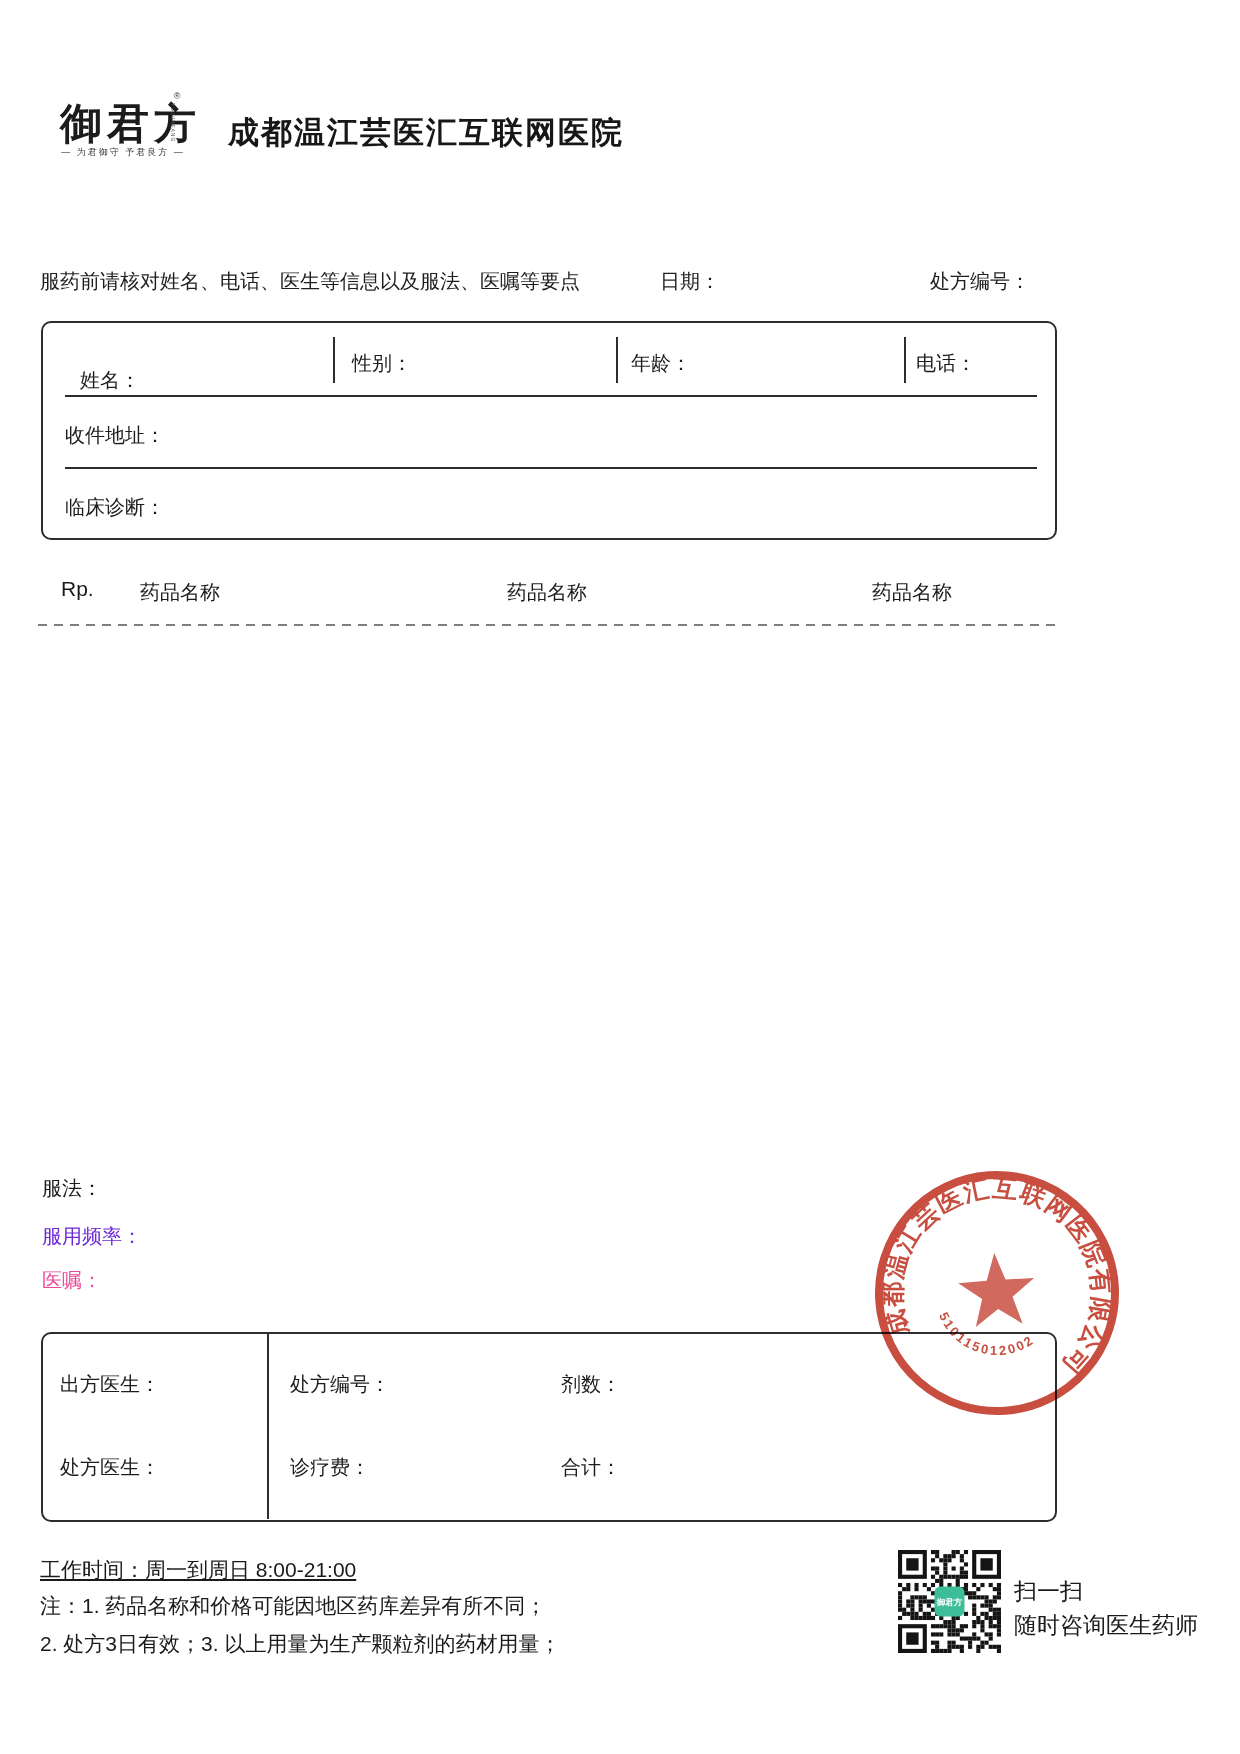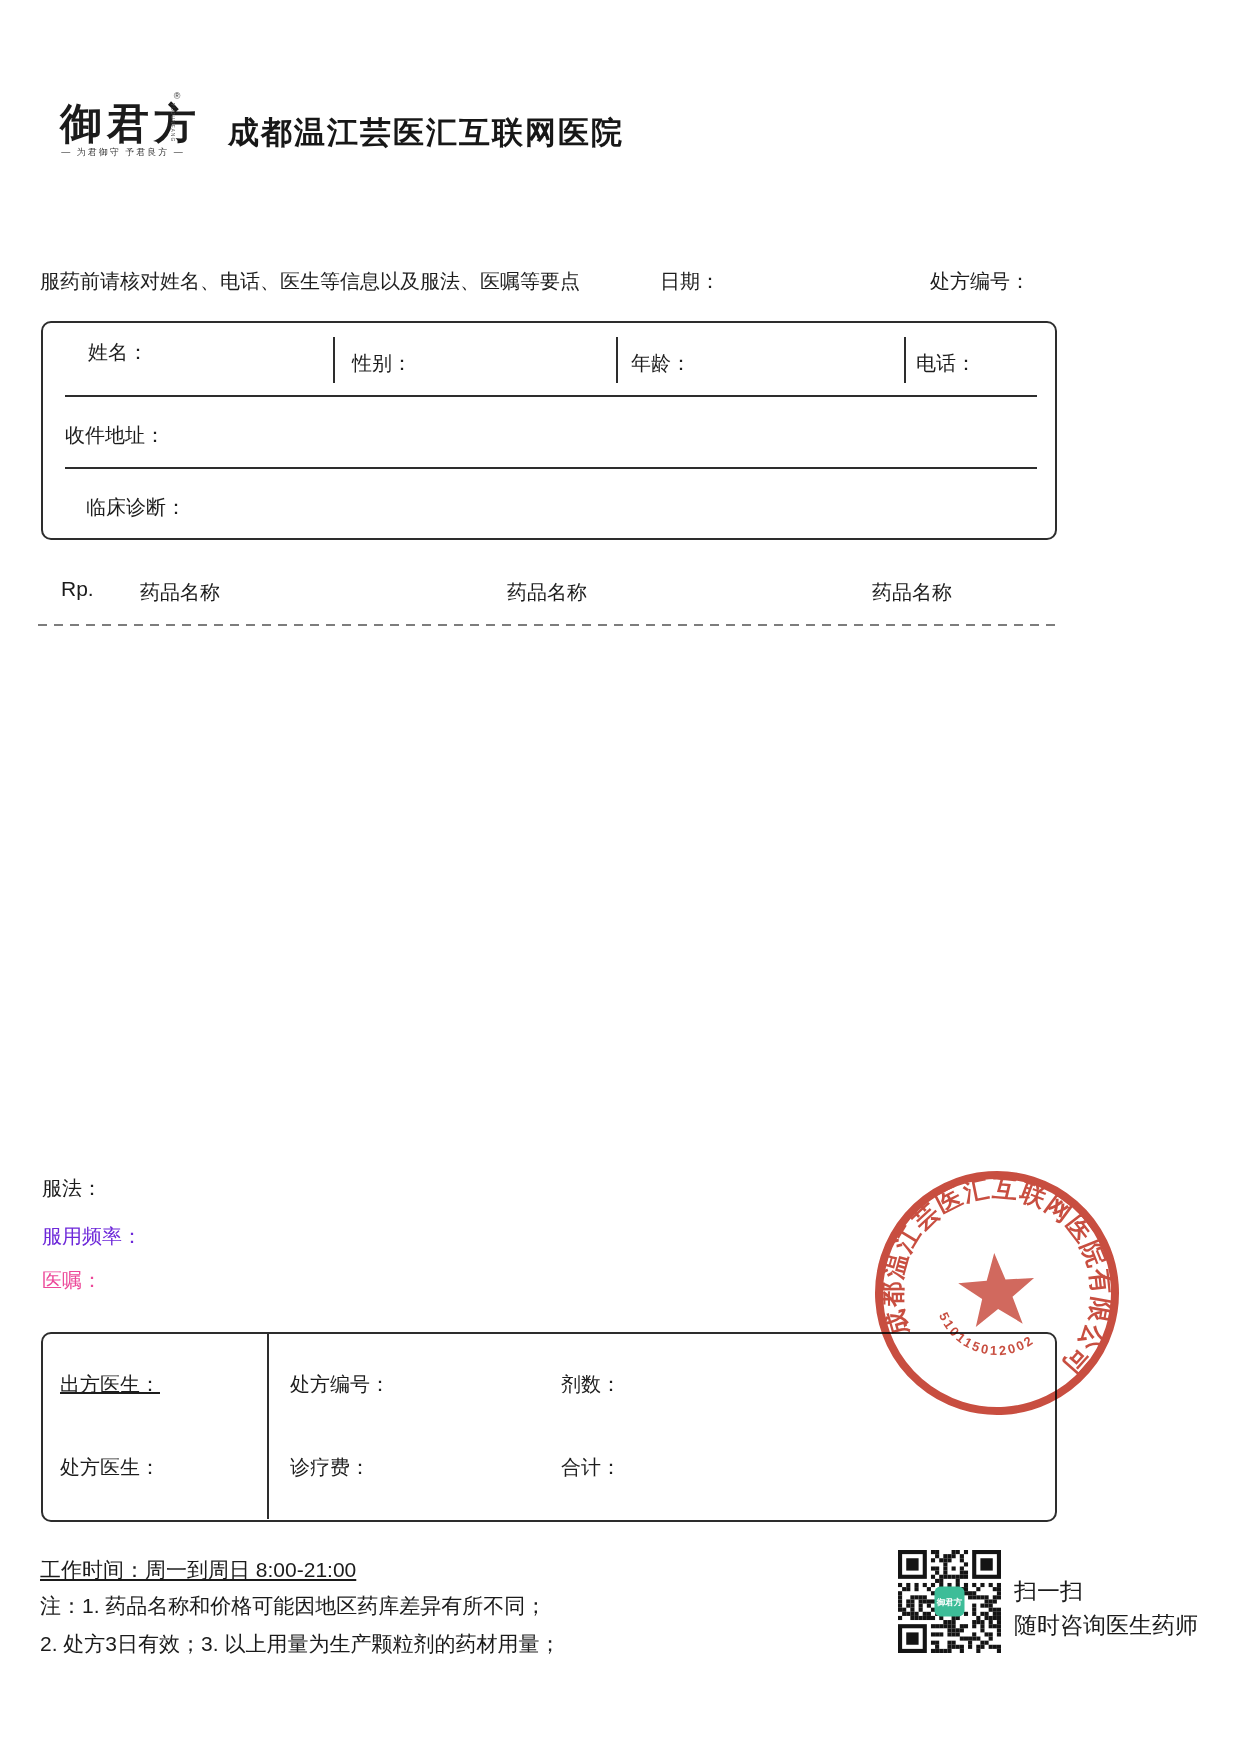--- a/index.html
+++ b/index.html
@@ -97,46 +97,46 @@
     <span class="logo-vert">YUJUNFANG</span>
   </div>
   <div class="abs logo-tagline">— 为君御守  予君良方 —</div>
   <div class="abs notice">服药前请核对姓名、电话、医生等信息以及服法、医嘱等要点</div>
 
   <div class="abs hospital-title">成都温江芸医汇互联网医院</div>
   <div class="abs date-label">日期：</div>
   <div class="abs rxno-label">处方编号：</div>
 
   <div class="abs patient-box">
-    <div class="pb-label" style="left:37px;top:16px;margin-left:8px;">姓名：</div>
+    <div class="pb-label" style="left:37px;top:44px;">姓名：</div>
     <div class="pb-label" style="left:309px;top:27px;">性别：</div>
     <div class="pb-label" style="left:588px;top:27px;">年龄：</div>
     <div class="pb-label" style="left:873px;top:27px;">电话：</div>
     <div class="vdiv" style="left:290px;top:14px;height:46px;"></div>
     <div class="vdiv" style="left:573px;top:14px;height:46px;"></div>
     <div class="vdiv" style="left:861px;top:14px;height:46px;"></div>
     <div class="hline" style="left:22px;top:72px;width:972px;"></div>
     <div class="pb-label" style="left:22px;top:99px;">收件地址：</div>
     <div class="hline" style="left:22px;top:144px;width:972px;"></div>
-    <div class="pb-label" style="left:22px;top:171px;margin-left:21px;">临床诊断：</div>
+    <div class="pb-label" style="left:22px;top:171px;">临床诊断：</div>
   </div>
 
   <div class="abs rp-label">Rp.</div>
   <div class="abs rp-col1">药品名称</div>
   <div class="abs rp-col2">药品名称</div>
   <div class="abs rp-col3">药品名称</div>
   <div class="abs dashed-line"></div>
 
   <div class="abs usage-method">服法：</div>
   <div class="abs usage-freq">服用频率：</div>
   <div class="abs usage-advice">医嘱：</div>
 
   <div class="abs footer-box">
     <div class="vdiv" style="left:224px;top:0;height:185px;"></div>
-    <div class="fb-label" style="left:17px;top:37px;text-decoration:underline;">出方医生：</div>
+    <div class="fb-label" style="left:17px;top:37px;">出方医生：</div>
     <div class="fb-label" style="left:247px;top:37px;">处方编号：</div>
     <div class="fb-label" style="left:518px;top:37px;">剂数：</div>
     <div class="fb-label" style="left:17px;top:120px;">处方医生：</div>
     <div class="fb-label" style="left:247px;top:120px;">诊疗费：</div>
     <div class="fb-label" style="left:518px;top:120px;">合计：</div>
   </div>
 
   <svg class="abs stamp" viewBox="0 0 260 260">
     <circle cx="130" cy="130" r="118" fill="none" stroke-width="8" stroke="#c23a2b"></circle>
     <defs>

